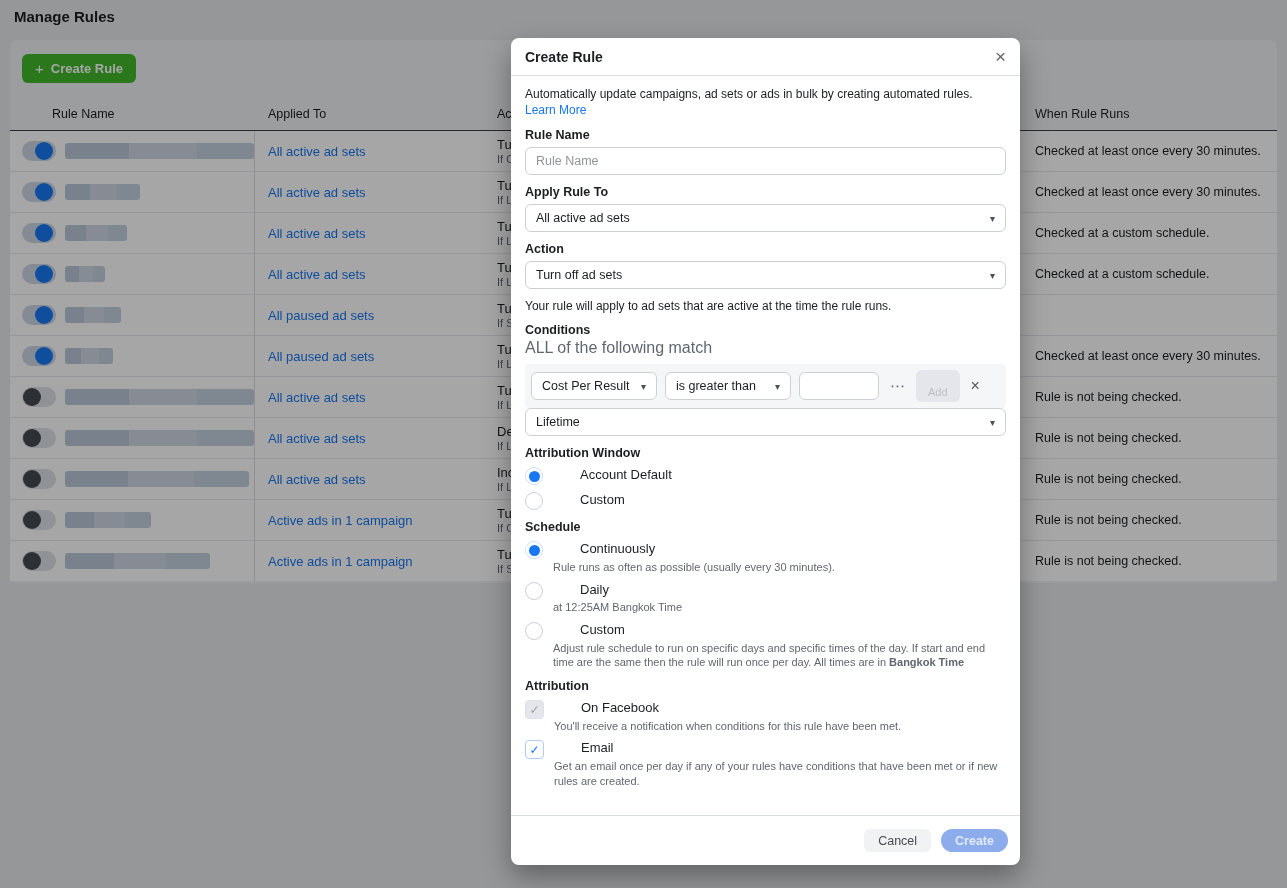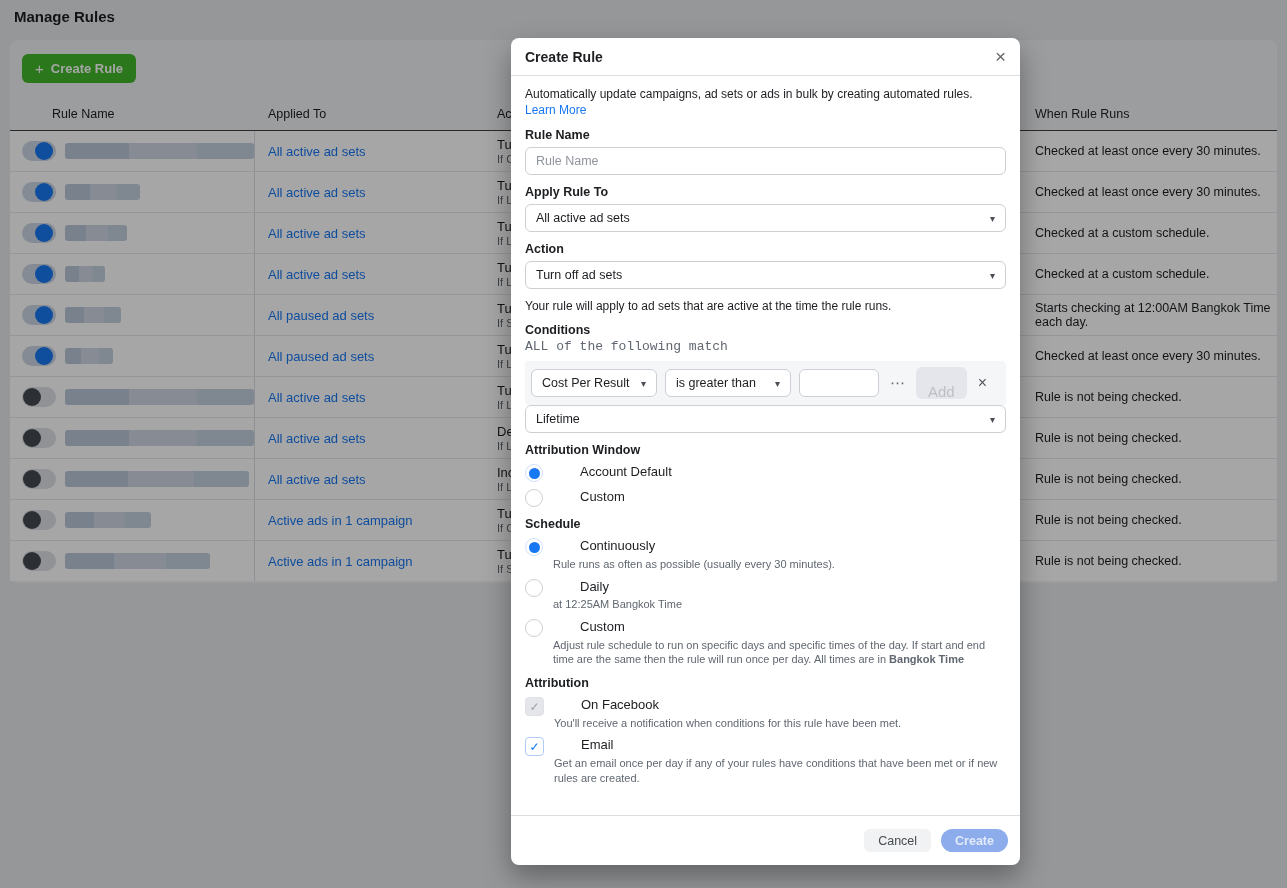--- a/index.html
+++ b/index.html
@@ -49,28 +49,28 @@
   .desc{font-size:12px;line-height:1.35;}
   .learn{color:#1877f2;text-decoration:none;cursor:pointer;}
   .flabel{font-weight:700;font-size:12.5px;margin:10px 0 5px;}
   .tinput{width:100%;height:28px;border:1px solid #ccd0d5;border-radius:6px;padding:0 10px;
     font-size:12.5px;color:#1c1e21;box-sizing:border-box;font-family:"Liberation Sans",sans-serif;}
   .tinput::placeholder{color:#90949c;}
   .select{height:28px;border:1px solid #ccd0d5;border-radius:6px;display:flex;align-items:center;
     justify-content:space-between;padding:0 10px;font-size:12.5px;background:#fff;cursor:pointer;box-sizing:border-box;}
   .caret{font-size:10px;color:#4b4f56;}
   .note{margin-top:10px;font-size:12px;}
-  .sublab{font-size:13px;color:#606770;margin:-3px 0 4px;font-family:Liberation Mono, monospace;}
+  .sublab{font-size:16px;color:#606770;margin:-3px 0 4px;}
   .cond-strip{margin-top:7px;background:#f5f6f7;border-radius:4px;padding:6px;display:flex;align-items:center;gap:8px;}
   .sel-sm{width:126px;flex:none;}
   .cond-val{width:80px;height:28px;border:1px solid #ccd0d5;border-radius:6px;background:#fff;
     box-sizing:border-box;font-family:"Liberation Sans",sans-serif;font-size:12.5px;padding:0 8px;}
   .dots{color:#606770;font-size:15px;padding:0 3px;cursor:pointer;}
   .add-btn{background:#e4e6eb;color:#bcc0c4;border:none;border-radius:6px;height:27px;padding:16px 12px;
-    font-size:15px;font-weight:500;font-family:"Liberation Sans",sans-serif;}
+    font-size:11px;font-weight:500;font-family:"Liberation Sans",sans-serif;}
   .cond-x{color:#55595f;font-size:16px;margin-left:3px;cursor:pointer;}
   .opt-row{display:flex;align-items:flex-start;gap:10px;margin-top:7px;}
   .radio{width:18px;height:18px;border-radius:50%;border:1px solid #ccd0d5;box-sizing:border-box;
     flex:none;position:relative;background:#fff;cursor:pointer;}
   .radio.sel{border-color:#cfe0fa;}
   .radio.sel::after{content:'';position:absolute;inset:2.5px;background:#1877f2;border-radius:50%;}
   .check{width:19px;height:19px;border-radius:4px;box-sizing:border-box;display:flex;align-items:center;
     justify-content:center;font-size:12px;flex:none;cursor:pointer;}
   .check.dis{background:#e4e6eb;color:#9da2a8;border:1px solid #dfe1e6;}
   .check.en{background:#fff;color:#1877f2;border:1px solid #b0cbf5;}
@@ -167,21 +167,20 @@
       <span class="toggle on"></span>
       <span class="bar" style="width: 56px;"></span>
     </div>
     <div class="c2">
       <a>All paused ad sets</a>
     </div>
     <div class="c3">
       <div class="act">Turn o</div>
       <div class="act-sub">If Spen</div>
     </div>
-    <div class="c4">Starts checking at 12:00AM Bangkok Time each day.</div>
   </div>
 
   <div class="grid row">
     <div class="c1">
       <span class="toggle on"></span>
       <span class="bar" style="width: 48px;"></span>
     </div>
     <div class="c2">
       <a>All paused ad sets</a>
     </div>

